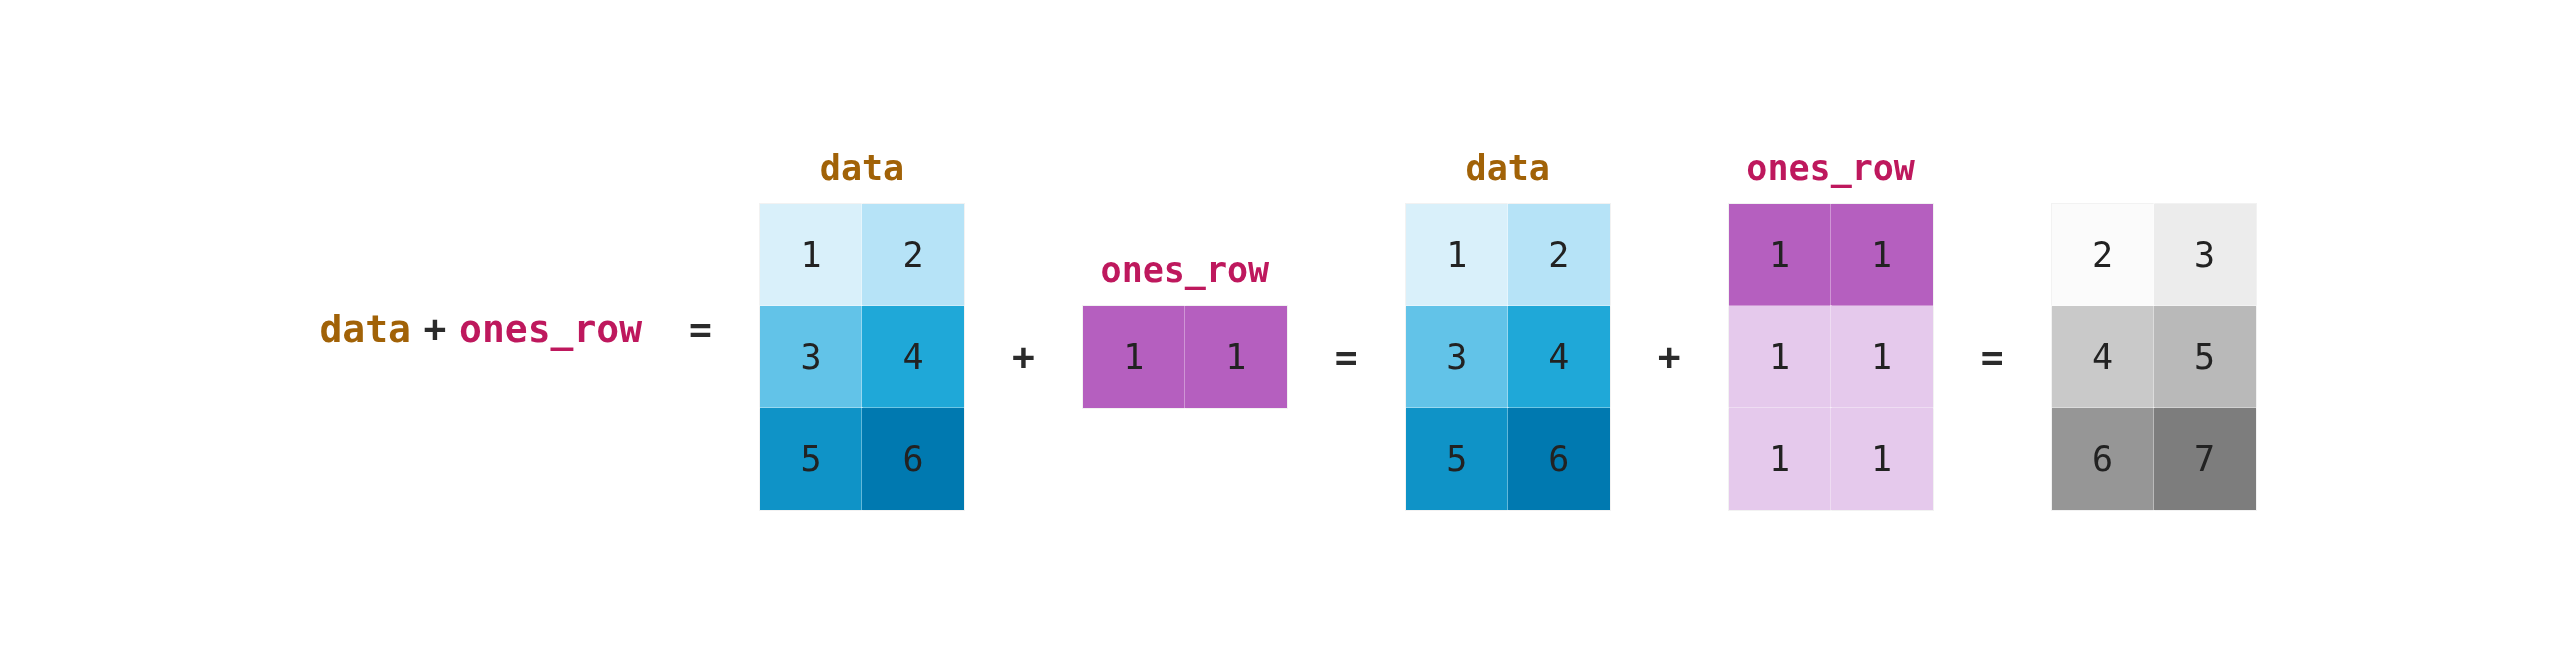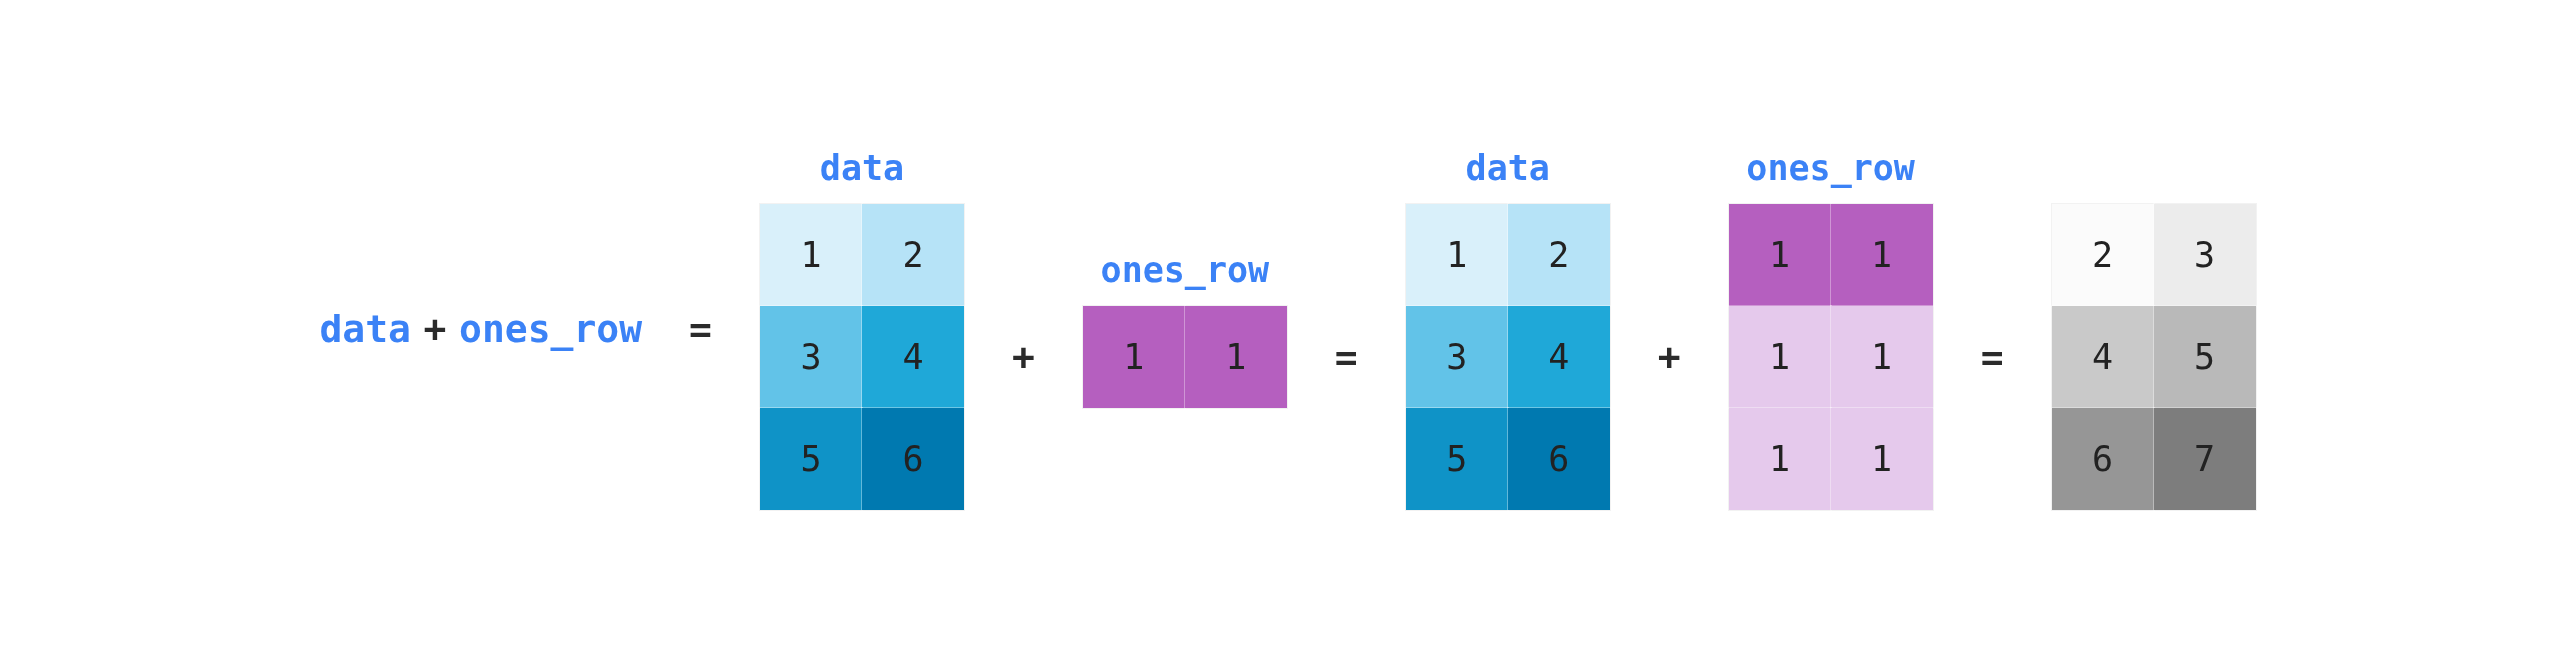--- a/index.html
+++ b/index.html
@@ -25,22 +25,22 @@
     color: #2b2b2b;
     white-space: pre;
     display: flex;
     align-items: center;
   }
   .eq { color: #2b2b2b; }
   .labelword {
     font-size: 38px;
     font-weight: 700;
   }
-  .blue-text { color: #3b82f6; }
-  .purple-text { color: #3b82f6; }
+  .blue-text { color: #a16207; }
+  .purple-text { color: #be185d; }
 
   .block {
     display: flex;
     flex-direction: column;
     align-items: center;
   }
   .block-title {
     font-size: 35px;
     font-weight: 700;
     margin-bottom: 14px;

